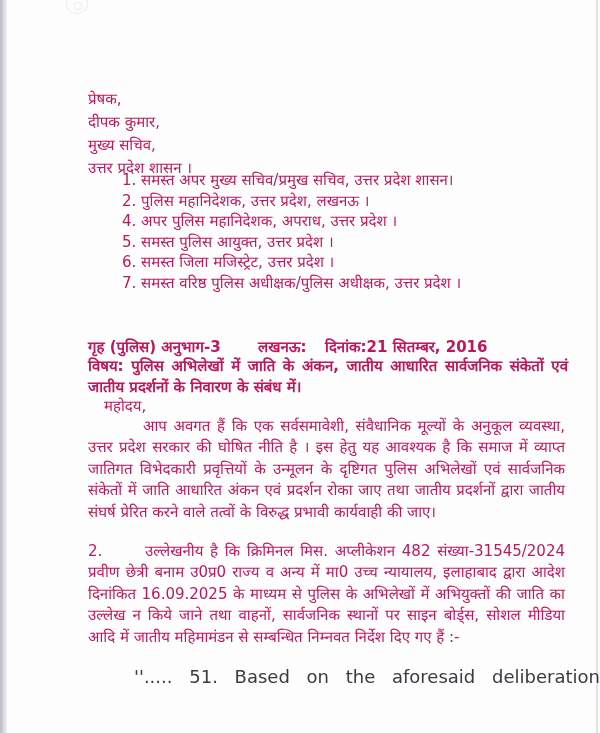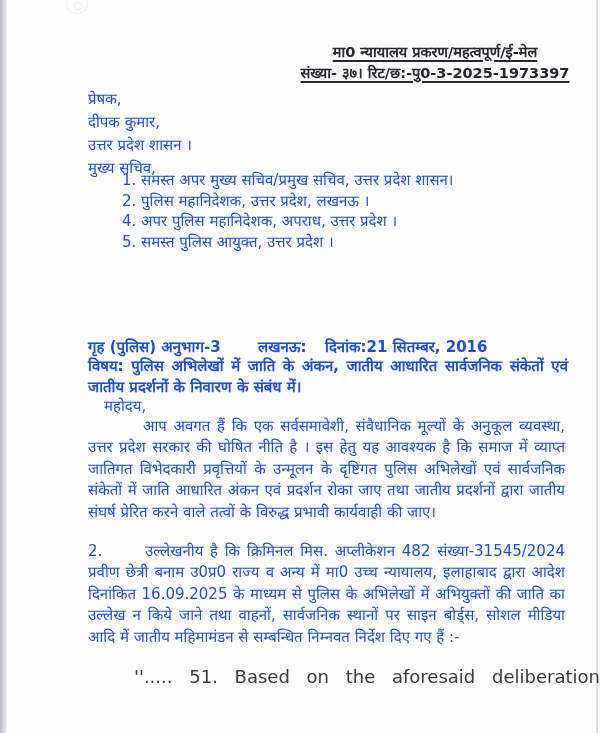--- a/index.html
+++ b/index.html
@@ -38,21 +38,21 @@
     text-align:center; font-size:14.5px; font-weight:bold;
     line-height:21px; color:#26262d;
   }
   .header div {
     text-decoration:underline;
     text-underline-offset:3px;
     text-decoration-thickness:1.5px;
     white-space:nowrap;
   }
   
-  .txt { font-size:15px; color:#1d4ed8; }
+  .txt { font-size:15px; color:#be185d; }
   .sender { position:absolute; top:88px; left:88px; line-height:23px; }
   .sender .indent { }
   .recipients { position:absolute; top:170px; left:88px; }
   .recipients .label { line-height:22px; }
   .recipients .item { margin-left:34px; line-height:20.6px; white-space:nowrap; }
   .office { position:absolute; top:336px; left:88px; width:478px; height:21px; font-weight:bold; }
   .office .place { position:absolute; left:170px; }
   .office .date  { position:absolute; left:237px; }
   .subject {
     position:absolute; top:356px; left:88px; width:480px;
@@ -75,37 +75,35 @@
   }
 </style>
 </head>
 <body>
 
 <div class="page">
   <div class="left-edge"></div>
   <div class="right-edge"></div>
   <div class="stamp-mark"></div>
 
-  <div class="header">
-    <div>मा0 न्यायालय प्रकरण/महत्वपूर्ण/ई-मेल</div>
-    <div>संख्या- ३७।  रिट/छ:-पु0-3-2025-1973397</div>
-  </div>
 
   <div class="sender txt">
     <div>प्रेषक,</div>
     <div class="indent">दीपक कुमार,</div>
+    <div class="indent">मुख्य सचिव,</div>
     <div class="indent">उत्तर प्रदेश शासन ।</div>
-    <div class="indent">मुख्य सचिव,</div>
   </div>
 
   <div class="recipients txt">
     <div class="item">1. समस्त अपर मुख्य सचिव/प्रमुख सचिव, उत्तर प्रदेश शासन।</div>
     <div class="item">2. पुलिस महानिदेशक, उत्तर प्रदेश, लखनऊ ।</div>
     <div class="item">4. अपर पुलिस महानिदेशक, अपराध, उत्तर प्रदेश ।</div>
     <div class="item">5. समस्त पुलिस आयुक्त, उत्तर प्रदेश ।</div>
+    <div class="item">6. समस्त जिला मजिस्ट्रेट, उत्तर प्रदेश ।</div>
+    <div class="item">7. समस्त वरिष्ठ पुलिस अधीक्षक/पुलिस अधीक्षक, उत्तर प्रदेश ।</div>
   </div>
 
   <div class="office txt">
     <span>गृह (पुलिस) अनुभाग-3</span>
     <span class="place">लखनऊ:</span>
     <span class="date">दिनांक:21 सितम्बर, 2016</span>
   </div>
 
   <div class="subject txt">विषय: पुलिस अभिलेखों में जाति के अंकन, जातीय आधारित सार्वजनिक संकेतों एवं जातीय प्रदर्शनों के निवारण के संबंध में।</div>
 

